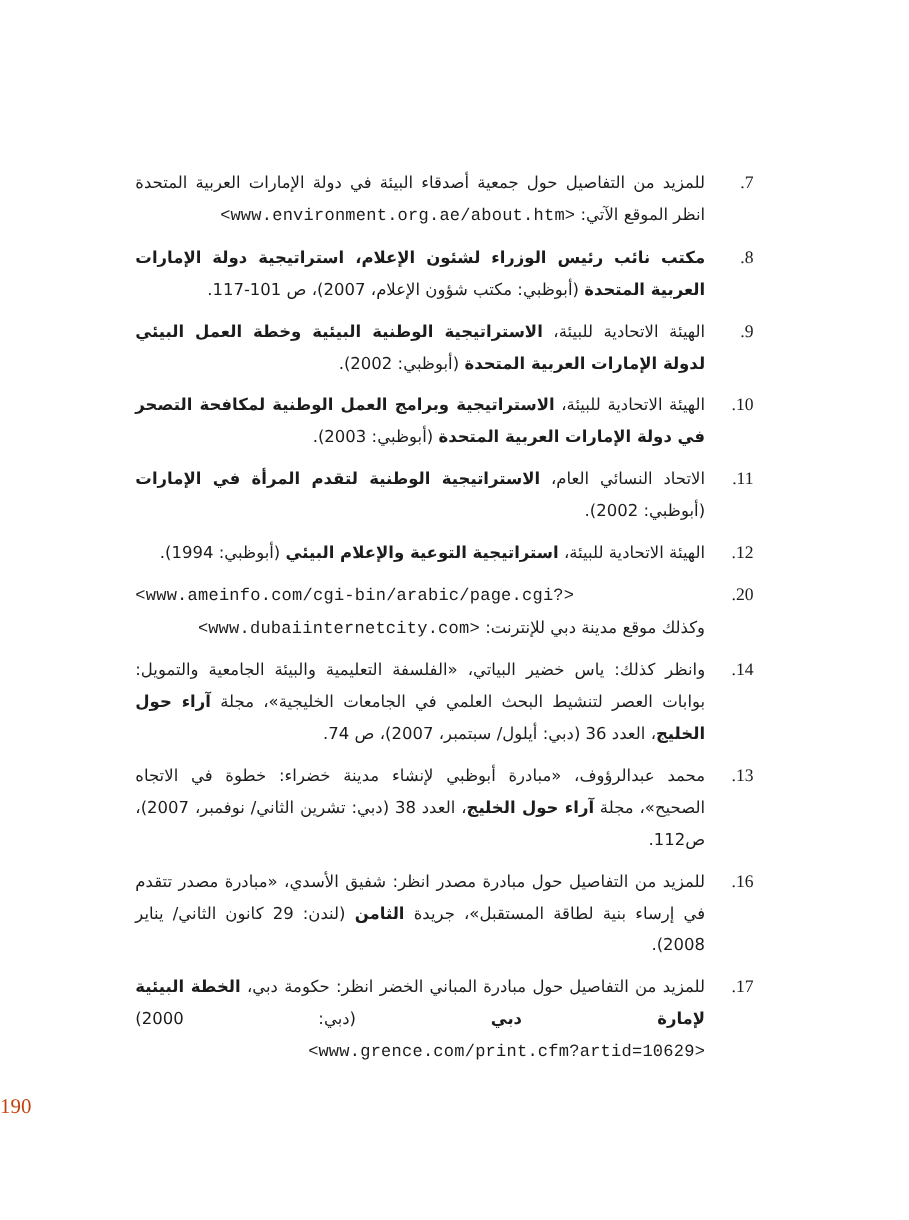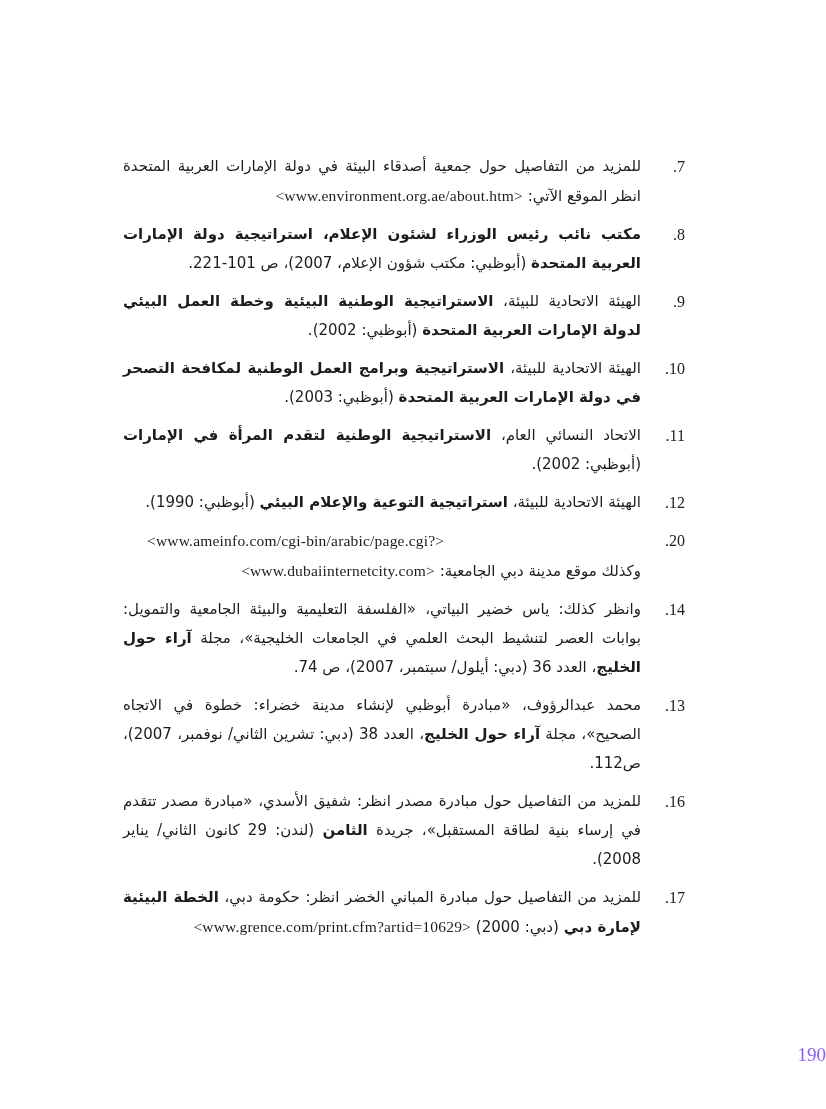--- a/index.html
+++ b/index.html
@@ -34,72 +34,72 @@
     width: 38px;
     direction: rtl;
     text-align: right;
     font-family: "Liberation Serif", serif;
     font-size: 16px;
     color: #1c1c1c;
   }
   .ref-block { margin: 0; }
   .align-justify { text-align: justify; }
   .align-right { text-align: right; }
-  .align-left { text-align: left; direction: ltr; margin-left: 24px; }
+  .align-left { text-align: left; direction: ltr; }
   .gap-before { margin-top: 9px; }
   .b { font-weight: bold; }
   .latin {
-    font-family: Liberation Serif, serif;
+    font-family: Liberation Mono, monospace;
     font-size: 15.5px;
     letter-spacing: 0.2px;
     white-space: nowrap;
   }
   .page-number {
     position: absolute;
-    top: 1044px; left: 0;
+    top: 996px; left: 0;
     width: 100%;
-    text-align: right;
+    text-align: left;
     font-family: "Liberation Serif", serif;
     font-size: 19px;
-    color: #8b5cf6;
+    color: #c2410c;
   }
 </style>
 </head>
 <body>
 
 <div class="page">
   <div class="reference-list">
       <div class="ref-item">
         <span class="ref-num">7.</span>
         <div class="ref-block align-justify"><span class="arabic">للمزيد من التفاصيل حول جمعية أصدقاء البيئة في دولة الإمارات العربية المتحدة انظر الموقع الآتي: </span><span class="latin" dir="ltr">&lt;www.environment.org.ae/about.htm&gt;</span></div>
       </div>
       <div class="ref-item">
         <span class="ref-num">8.</span>
-        <div class="ref-block align-justify"><span class="b arabic">مكتب نائب رئيس الوزراء لشئون الإعلام، استراتيجية دولة الإمارات العربية المتحدة</span><span class="arabic"> (أبوظبي: مكتب شؤون الإعلام، 2007)، ص 101-221.</span></div>
+        <div class="ref-block align-justify"><span class="b arabic">مكتب نائب رئيس الوزراء لشئون الإعلام، استراتيجية دولة الإمارات العربية المتحدة</span><span class="arabic"> (أبوظبي: مكتب شؤون الإعلام، 2007)، ص 101-117.</span></div>
       </div>
       <div class="ref-item">
         <span class="ref-num">9.</span>
         <div class="ref-block align-justify"><span class="arabic">الهيئة الاتحادية للبيئة، </span><span class="b arabic">الاستراتيجية الوطنية البيئية وخطة العمل البيئي لدولة الإمارات العربية المتحدة</span><span class="arabic"> (أبوظبي: 2002).</span></div>
       </div>
       <div class="ref-item">
         <span class="ref-num">10.</span>
         <div class="ref-block align-justify"><span class="arabic">الهيئة الاتحادية للبيئة، </span><span class="b arabic">الاستراتيجية وبرامج العمل الوطنية لمكافحة التصحر في دولة الإمارات العربية المتحدة</span><span class="arabic"> (أبوظبي: 2003).</span></div>
       </div>
       <div class="ref-item">
         <span class="ref-num">11.</span>
         <div class="ref-block align-justify"><span class="arabic">الاتحاد النسائي العام، </span><span class="b arabic">الاستراتيجية الوطنية لتقدم المرأة في الإمارات</span><span class="arabic"> (أبوظبي: 2002).</span></div>
       </div>
       <div class="ref-item">
         <span class="ref-num">12.</span>
-        <div class="ref-block align-justify"><span class="arabic">الهيئة الاتحادية للبيئة، </span><span class="b arabic">استراتيجية التوعية والإعلام البيئي</span><span class="arabic"> (أبوظبي: 1990).</span></div>
+        <div class="ref-block align-justify"><span class="arabic">الهيئة الاتحادية للبيئة، </span><span class="b arabic">استراتيجية التوعية والإعلام البيئي</span><span class="arabic"> (أبوظبي: 1994).</span></div>
       </div>
       <div class="ref-item">
         <span class="ref-num">20.</span>
         <div class="ref-block align-left"><span class="latin" dir="ltr">&lt;www.ameinfo.com/cgi-bin/arabic/page.cgi?&gt;</span></div>
-        <div class="ref-block align-right"><span class="arabic">وكذلك موقع مدينة دبي الجامعية: </span><span class="latin" dir="ltr">&lt;www.dubaiinternetcity.com&gt;</span></div>
+        <div class="ref-block align-right"><span class="arabic">وكذلك موقع مدينة دبي للإنترنت: </span><span class="latin" dir="ltr">&lt;www.dubaiinternetcity.com&gt;</span></div>
       </div>
       <div class="ref-item">
         <span class="ref-num">14.</span>
         <div class="ref-block align-justify gap-before"><span class="arabic">وانظر كذلك: ياس خضير البياتي، «الفلسفة التعليمية والبيئة الجامعية والتمويل: بوابات العصر لتنشيط البحث العلمي في الجامعات الخليجية»، مجلة </span><span class="b arabic">آراء حول الخليج</span><span class="arabic">، العدد 36 (دبي: أيلول/ سبتمبر، 2007)، ص 74.</span></div>
       </div>
       <div class="ref-item">
         <span class="ref-num">13.</span>
         <div class="ref-block align-justify"><span class="arabic">محمد عبدالرؤوف، «مبادرة أبوظبي لإنشاء مدينة خضراء: خطوة في الاتجاه الصحيح»، مجلة </span><span class="b arabic">آراء حول الخليج</span><span class="arabic">، العدد 38 (دبي: تشرين الثاني/ نوفمبر، 2007)، ص112.</span></div>
       </div>
       <div class="ref-item">

